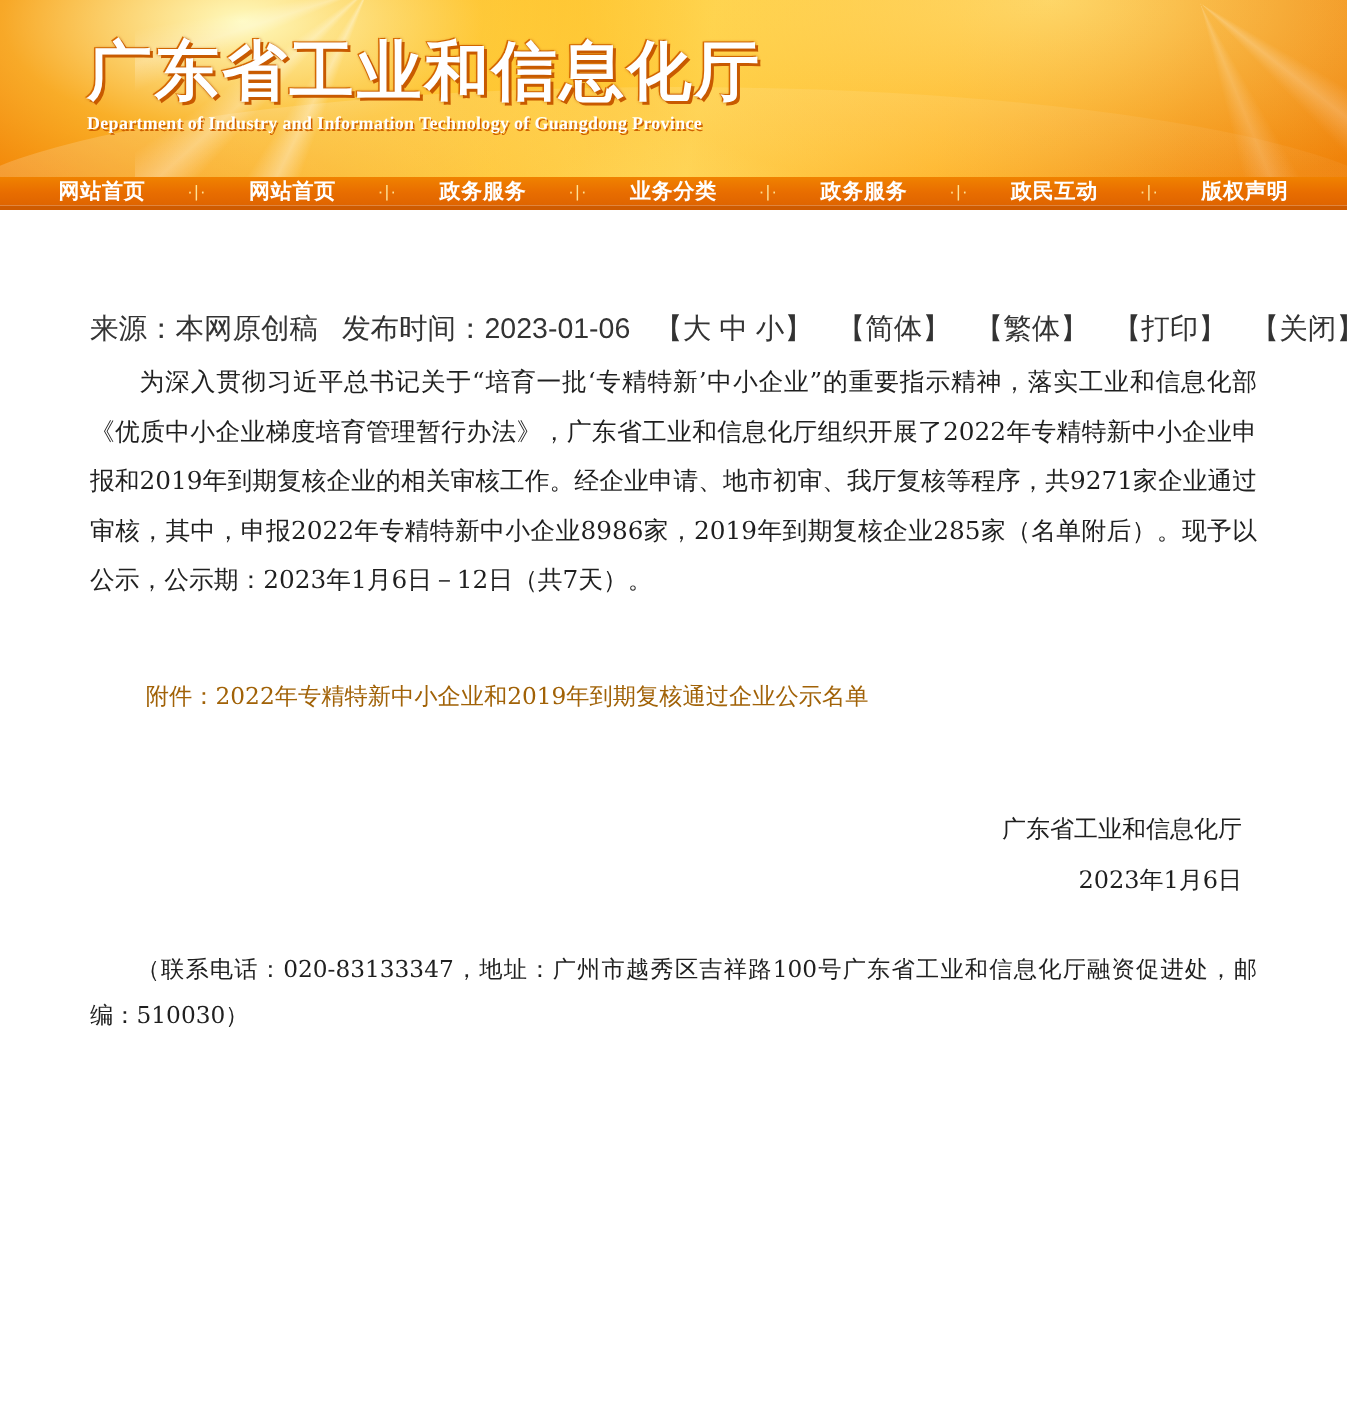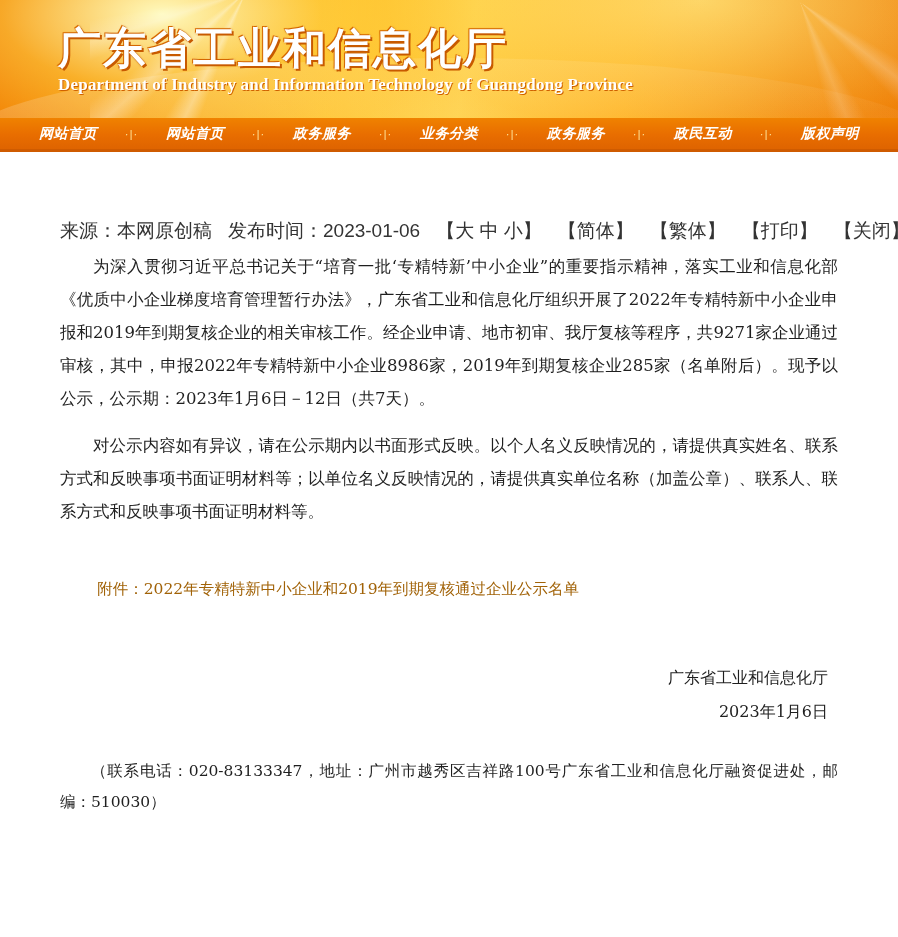--- a/index.html
+++ b/index.html
@@ -85,36 +85,35 @@
     letter-spacing: 2px;
     color: #ffffff;
     text-shadow: 2px 2px 0 #c85a00, 0 0 2px #b65200, -1px -1px 0 #e07000;
     line-height: 1.05;
     white-space: nowrap;
   }
   .logo-en {
     margin-top: 4px;
     font-family: "Liberation Serif", serif;
     font-weight: bold;
-    font-size: 17px;
+    font-size: 12px;
     letter-spacing: 0.2px;
     color: #ffffff;
     text-shadow: 1px 1px 0 #cf6100;
     white-space: nowrap;
   }
 
   
   .nav {
-    height: 34px;
+    height: 22px;
     background: linear-gradient(180deg, #f08200 0%, #e86d00 55%, #df6400 100%);
     display: flex;
     align-items: center;
     justify-content: center;
     border-bottom: 3px solid #cf5b00;
-    font-style: italic;
   }
   .nav-inner {
     display: flex;
     align-items: center;
     width: 100%;
     max-width: 880px;
     justify-content: space-around;
     padding: 0 14px;
   }
   .nav-item {
@@ -233,21 +232,20 @@
 
   <div class="content">
 
 
     <div class="meta">
       <span>来源：</span><span>本网原创稿</span><span class="gap"></span><span>发布时间：</span><span>2023-01-06</span><span class="gap"></span><a href="#">【大 中 小】</a><span class="gap"></span><a href="#">【简体】</a><span class="gap"></span><a href="#">【繁体】</a><span class="gap"></span><a href="#">【打印】</a><span class="gap"></span><a href="#">【关闭】</a>
     </div>
 
     <div class="body-text">
       <p>为深入贯彻习近平总书记关于“培育一批‘专精特新’中小企业”的重要指示精神，落实工业和信息化部《优质中小企业梯度培育管理暂行办法》，广东省工业和信息化厅组织开展了2022年专精特新中小企业申报和2019年到期复核企业的相关审核工作。经企业申请、地市初审、我厅复核等程序，共9271家企业通过审核，其中，申报2022年专精特新中小企业8986家，2019年到期复核企业285家（名单附后）。现予以公示，公示期：2023年1月6日－12日（共7天）。</p>
-      <p class="gap-top">对公示内容如有异议，请在公示期内以书面形式反映。以个人名义反映情况的，请提供真实姓名、联系方式和反映事项书面证明材料等；以单位名义反映情况的，请提供真实单位名称（加盖公章）、联系人、联系方式和反映事项书面证明材料等。</p>
     </div>
 
     <div class="attach-line">附件：2022年专精特新中小企业和2019年到期复核通过企业公示名单</div>
 
     <div class="signature">
       <div>广东省工业和信息化厅</div>
       <div>2023年1月6日</div>
     </div>
 
     <div class="contact">（联系电话：020-83133347，地址：广州市越秀区吉祥路100号广东省工业和信息化厅融资促进处，邮编：510030）</div>

